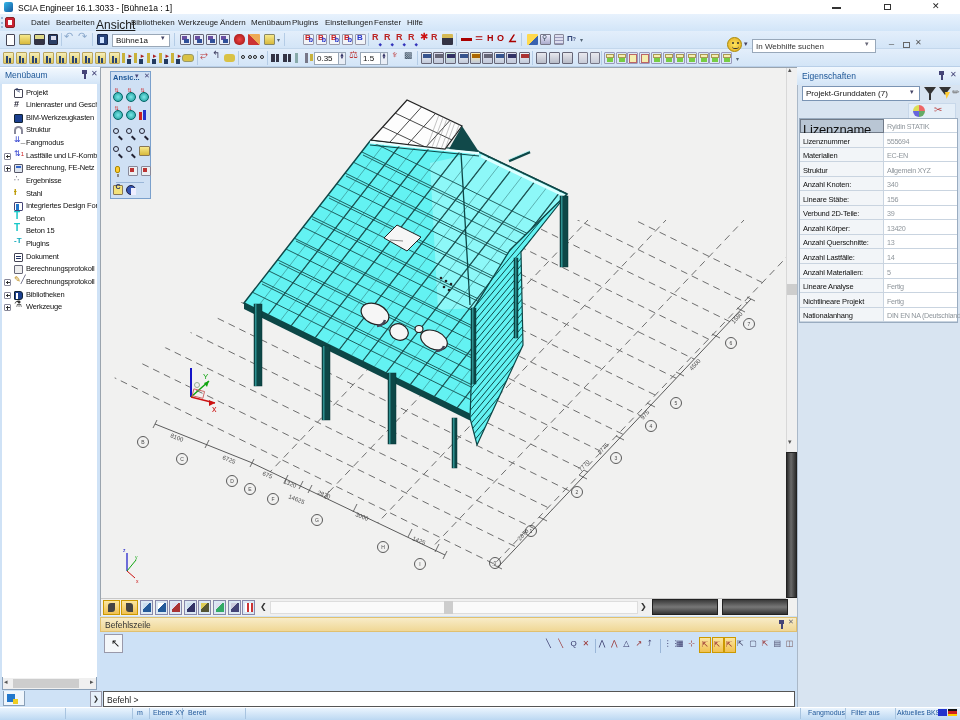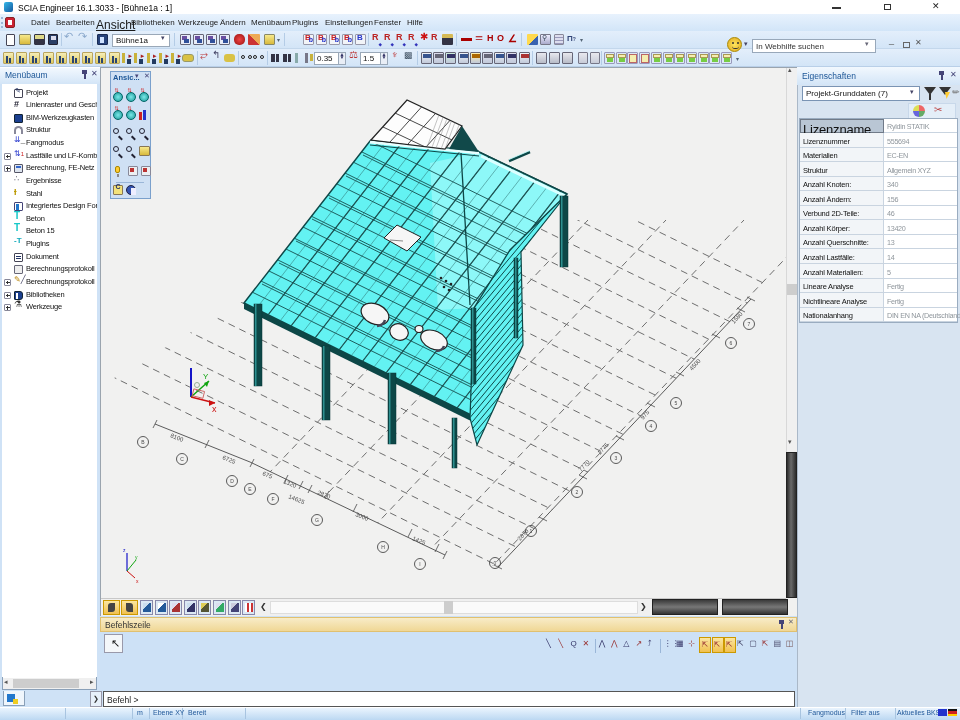--- a/index.html
+++ b/index.html
@@ -916,26 +916,26 @@
 <div class="abs" style="left:800px;top:162.15px;width:84px;height:14.55px;background:#f2f5f8;border-bottom:1px solid #c9d4e0;border-right:1px solid #c9d4e0;"></div>
 <div class="abs" style="left:884px;top:162.15px;width:73px;height:14.55px;border-bottom:1px solid #c9d4e0;"></div>
 <div class="txt" style="left:803px;top:165.65px;font-size:7.5px;color:#111;letter-spacing:-0.2px">Struktur</div>
 <div class="txt" style="left:887px;top:165.65px;font-size:7.2px;color:#8f969c;letter-spacing:-0.3px">Allgemein XYZ</div>
 <div class="abs" style="left:800px;top:176.7px;width:84px;height:14.55px;background:#f2f5f8;border-bottom:1px solid #c9d4e0;border-right:1px solid #c9d4e0;"></div>
 <div class="abs" style="left:884px;top:176.7px;width:73px;height:14.55px;border-bottom:1px solid #c9d4e0;"></div>
 <div class="txt" style="left:803px;top:180.2px;font-size:7.5px;color:#111;letter-spacing:-0.2px">Anzahl Knoten:</div>
 <div class="txt" style="left:887px;top:180.2px;font-size:7.2px;color:#8f969c;letter-spacing:-0.3px">340</div>
 <div class="abs" style="left:800px;top:191.25px;width:84px;height:14.55px;background:#f2f5f8;border-bottom:1px solid #c9d4e0;border-right:1px solid #c9d4e0;"></div>
 <div class="abs" style="left:884px;top:191.25px;width:73px;height:14.55px;border-bottom:1px solid #c9d4e0;"></div>
-<div class="txt" style="left:803px;top:194.75px;font-size:7.5px;color:#111;letter-spacing:-0.2px">Anzahl Ändern:</div>
+<div class="txt" style="left:803px;top:194.75px;font-size:7.5px;color:#111;letter-spacing:-0.2px">Lineare Stäbe:</div>
 <div class="txt" style="left:887px;top:194.75px;font-size:7.2px;color:#8f969c;letter-spacing:-0.3px">156</div>
 <div class="abs" style="left:800px;top:205.8px;width:84px;height:14.55px;background:#f2f5f8;border-bottom:1px solid #c9d4e0;border-right:1px solid #c9d4e0;"></div>
 <div class="abs" style="left:884px;top:205.8px;width:73px;height:14.55px;border-bottom:1px solid #c9d4e0;"></div>
 <div class="txt" style="left:803px;top:209.3px;font-size:7.5px;color:#111;letter-spacing:-0.2px">Verbund 2D-Teile:</div>
-<div class="txt" style="left:887px;top:209.3px;font-size:7.2px;color:#8f969c;letter-spacing:-0.3px">46</div>
+<div class="txt" style="left:887px;top:209.3px;font-size:7.2px;color:#8f969c;letter-spacing:-0.3px">39</div>
 <div class="abs" style="left:800px;top:220.35000000000002px;width:84px;height:14.55px;background:#f2f5f8;border-bottom:1px solid #c9d4e0;border-right:1px solid #c9d4e0;"></div>
 <div class="abs" style="left:884px;top:220.35000000000002px;width:73px;height:14.55px;border-bottom:1px solid #c9d4e0;"></div>
 <div class="txt" style="left:803px;top:223.85000000000002px;font-size:7.5px;color:#111;letter-spacing:-0.2px">Anzahl Körper:</div>
 <div class="txt" style="left:887px;top:223.85000000000002px;font-size:7.2px;color:#8f969c;letter-spacing:-0.3px">13420</div>
 <div class="abs" style="left:800px;top:234.9px;width:84px;height:14.55px;background:#f2f5f8;border-bottom:1px solid #c9d4e0;border-right:1px solid #c9d4e0;"></div>
 <div class="abs" style="left:884px;top:234.9px;width:73px;height:14.55px;border-bottom:1px solid #c9d4e0;"></div>
 <div class="txt" style="left:803px;top:238.4px;font-size:7.5px;color:#111;letter-spacing:-0.2px">Anzahl Querschnitte:</div>
 <div class="txt" style="left:887px;top:238.4px;font-size:7.2px;color:#8f969c;letter-spacing:-0.3px">13</div>
 <div class="abs" style="left:800px;top:249.45000000000002px;width:84px;height:14.55px;background:#f2f5f8;border-bottom:1px solid #c9d4e0;border-right:1px solid #c9d4e0;"></div>
 <div class="abs" style="left:884px;top:249.45000000000002px;width:73px;height:14.55px;border-bottom:1px solid #c9d4e0;"></div>
@@ -944,21 +944,21 @@
 <div class="abs" style="left:800px;top:264.0px;width:84px;height:14.55px;background:#f2f5f8;border-bottom:1px solid #c9d4e0;border-right:1px solid #c9d4e0;"></div>
 <div class="abs" style="left:884px;top:264.0px;width:73px;height:14.55px;border-bottom:1px solid #c9d4e0;"></div>
 <div class="txt" style="left:803px;top:267.5px;font-size:7.5px;color:#111;letter-spacing:-0.2px">Anzahl Materialien:</div>
 <div class="txt" style="left:887px;top:267.5px;font-size:7.2px;color:#8f969c;letter-spacing:-0.3px">5</div>
 <div class="abs" style="left:800px;top:278.55px;width:84px;height:14.55px;background:#f2f5f8;border-bottom:1px solid #c9d4e0;border-right:1px solid #c9d4e0;"></div>
 <div class="abs" style="left:884px;top:278.55px;width:73px;height:14.55px;border-bottom:1px solid #c9d4e0;"></div>
 <div class="txt" style="left:803px;top:282.05px;font-size:7.5px;color:#111;letter-spacing:-0.2px">Lineare Analyse</div>
 <div class="txt" style="left:887px;top:282.05px;font-size:7.2px;color:#8f969c;letter-spacing:-0.3px">Fertig</div>
 <div class="abs" style="left:800px;top:293.1px;width:84px;height:14.55px;background:#f2f5f8;border-bottom:1px solid #c9d4e0;border-right:1px solid #c9d4e0;"></div>
 <div class="abs" style="left:884px;top:293.1px;width:73px;height:14.55px;border-bottom:1px solid #c9d4e0;"></div>
-<div class="txt" style="left:803px;top:296.6px;font-size:7.5px;color:#111;letter-spacing:-0.2px">Nichtlineare Analyse</div>
+<div class="txt" style="left:803px;top:296.6px;font-size:7.5px;color:#111;letter-spacing:-0.2px">Nichtlineare Projekt</div>
 <div class="txt" style="left:887px;top:296.6px;font-size:7.2px;color:#8f969c;letter-spacing:-0.3px">Fertig</div>
 <div class="abs" style="left:800px;top:307.65px;width:84px;height:14.55px;background:#f2f5f8;border-bottom:1px solid #c9d4e0;border-right:1px solid #c9d4e0;"></div>
 <div class="abs" style="left:884px;top:307.65px;width:73px;height:14.55px;border-bottom:1px solid #c9d4e0;"></div>
 <div class="txt" style="left:803px;top:311.15px;font-size:7.5px;color:#111;letter-spacing:-0.2px">Nationalanhang</div>
 <div class="txt" style="left:887px;top:311.15px;font-size:7.2px;color:#8f969c;letter-spacing:-0.3px">DIN EN NA (Deutschland)</div>
 <div class="abs" style="left:0px;top:707px;width:960px;height:13px;background:linear-gradient(#eaf4fe,#bcd8f2);border-top:1px solid #fff"></div>
 <div class="abs" style="left:65px;top:708px;width:1px;height:11px;background:#a8c4e0"></div>
 <div class="abs" style="left:132px;top:708px;width:1px;height:11px;background:#a8c4e0"></div>
 <div class="abs" style="left:149px;top:708px;width:1px;height:11px;background:#a8c4e0"></div>
 <div class="abs" style="left:182px;top:708px;width:1px;height:11px;background:#a8c4e0"></div>

